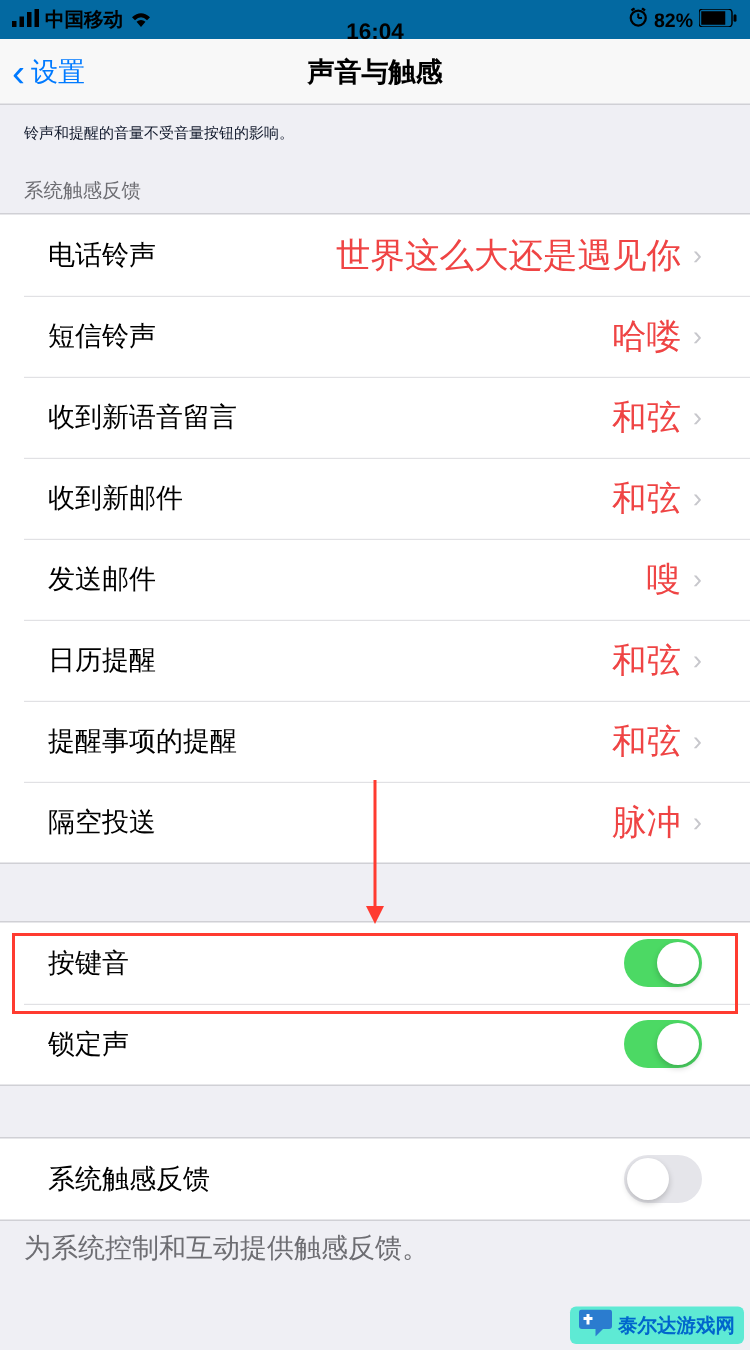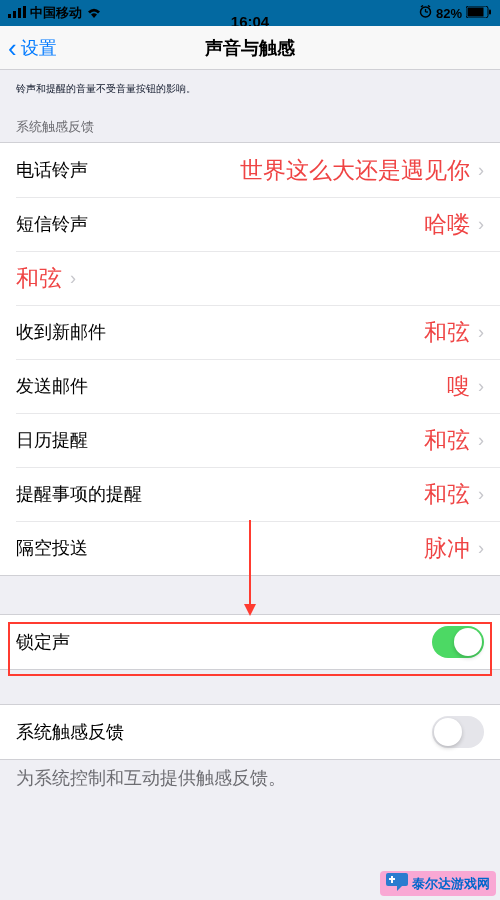--- a/index.html
+++ b/index.html
@@ -61,21 +61,21 @@
     .list-group {
       background: #fff;
       border-top: 1px solid #d0d0d5;
       border-bottom: 1px solid #d0d0d5;
     }
     .list-item {
       display: flex;
       align-items: center;
       justify-content: space-between;
       height: 54px;
-      padding: 0 16px;
+      padding: 0 32px;
       position: relative;
     }
     .list-item + .list-item::before {
       content: "";
       position: absolute;
       top: 0;
       left: 16px;
       right: 0;
       height: 1px;
       background: #d0d0d5;
@@ -122,21 +122,21 @@
     .arrow-svg {
       position: absolute;
       pointer-events: none;
     }
     .watermark {
       position: absolute;
       bottom: 4px;
       right: 4px;
       display: flex;
       align-items: center;
-      background: #f9a8d4;
+      background: #5eead4;
       padding: 2px 6px;
       border-radius: 4px;
       font-size: 13px;
       color: #0066cc;
       font-weight: 600;
       gap: 4px;
     }
   </style>
 </head>
 <body>
@@ -201,20 +201,21 @@
     </div>
   </div>
   <div class="list-item">
     <span class="item-label">短信铃声</span>
     <div class="item-right">
       <span class="item-value">哈喽</span>
       <span class="chevron">›</span>
     </div>
   </div>
   <div class="list-item">
+    <span class="item-label">收到新语音留言</span>
     <div class="item-right">
       <span class="item-value">和弦</span>
       <span class="chevron">›</span>
     </div>
   </div>
   <div class="list-item">
     <span class="item-label">收到新邮件</span>
     <div class="item-right">
       <span class="item-value">和弦</span>
       <span class="chevron">›</span>
@@ -246,20 +247,26 @@
     <div class="item-right">
       <span class="item-value">脉冲</span>
       <span class="chevron">›</span>
     </div>
   </div>
 </div>
 
 <div class="spacer-small"></div>
 
 <div class="list-group" id="section2" style="position:relative;">
+  <div class="list-item" id="keyclick-row">
+    <span class="item-label">按键音</span>
+    <div class="switch on">
+        <div class="knob"></div>
+      </div>
+  </div>
   <div class="list-item">
     <span class="item-label">锁定声</span>
     <div class="switch on">
         <div class="knob"></div>
       </div>
   </div>
 </div>
 
 <div class="spacer-mid"></div>
 

